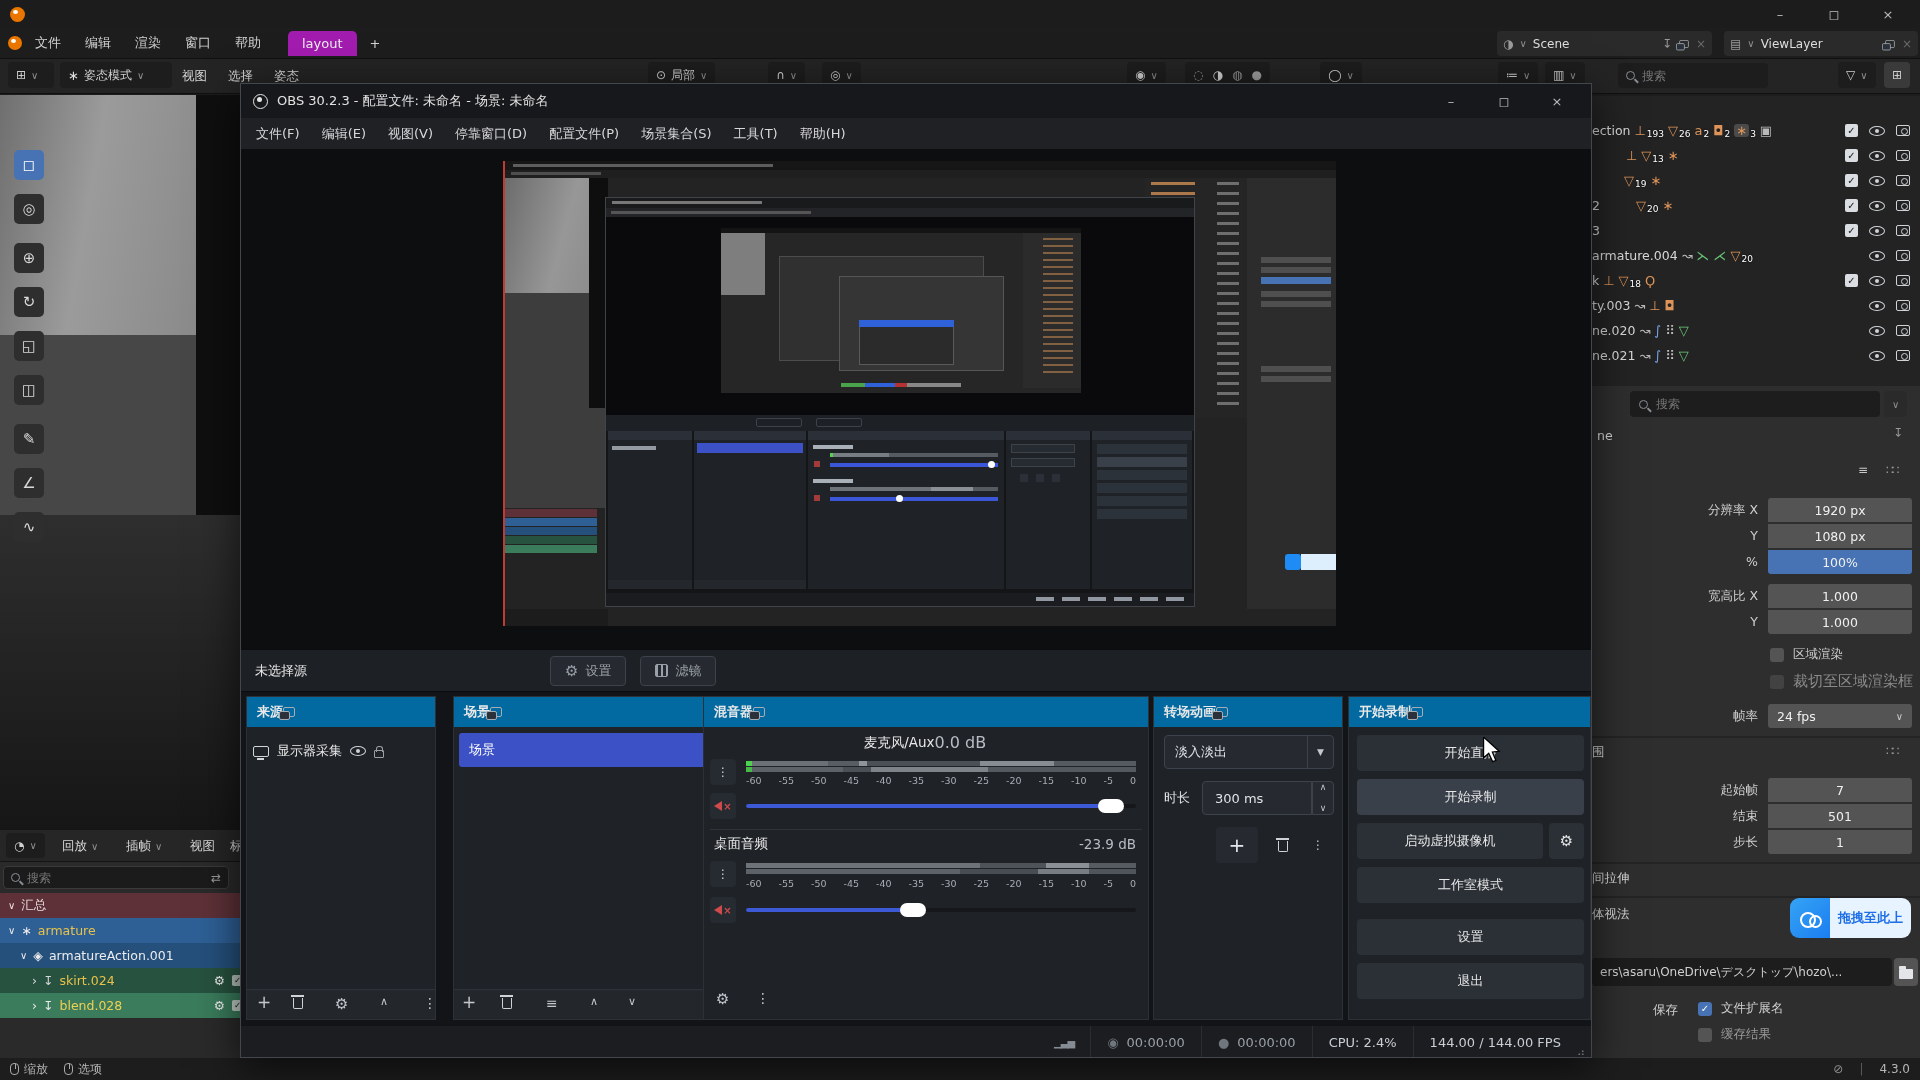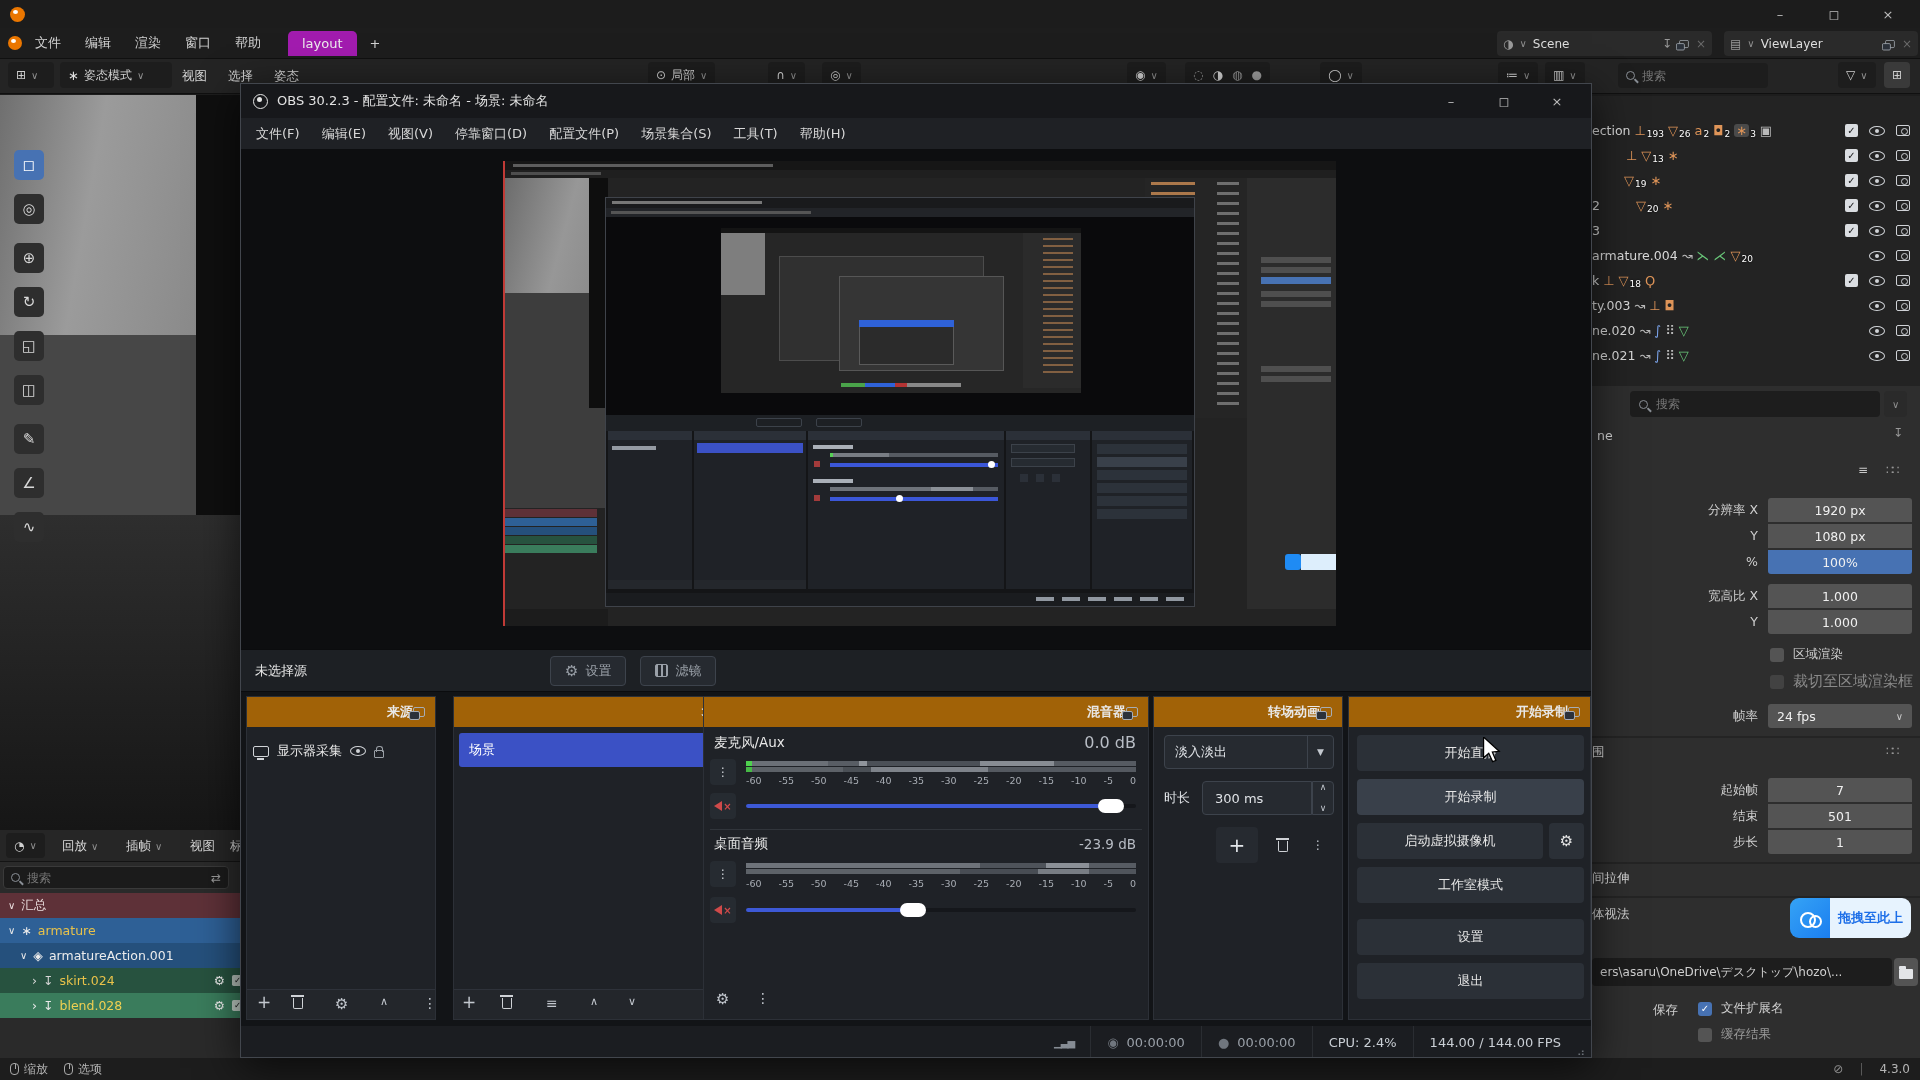--- a/index.html
+++ b/index.html
@@ -73,21 +73,21 @@
 
 .obs-window{left:240px;top:83px;width:1352px;height:975px;background:#121417;border:1px solid #42464d;box-shadow:0 10px 40px rgba(0,0,0,.65);overflow:hidden;z-index:10}
 .obs-titlebar{left:0;top:0;width:100%;height:34px;background:#17181b;display:flex;align-items:center;gap:9px;padding:0 12px;color:#e2e2e2;font-size:13px}
 .obs-menubar{left:0;top:34px;width:100%;height:31px;background:#1f2125;display:flex;align-items:center;padding:0 4px}
 .obs-menu-item{padding:6px 11px;color:#d8d8d8;font-size:13px}
 .obs-preview{left:0;top:65px;width:100%;height:500px;background:#0d0e10}
 .src-toolbar{left:0;top:565px;width:100%;height:43px;background:#1d2024;border-top:1px solid #0b0c0e;border-bottom:1px solid #0b0c0e;display:flex;align-items:center;padding:0 14px;gap:14px}
 .tb-btn{height:30px;border:1px solid #3d434c;border-radius:4px;background:#262a30;color:#9aa0a8;display:flex;align-items:center;gap:7px;padding:0 14px;font-size:13px}
 .docks{left:0;top:610px;width:100%;height:328px;background:#121417}
 .dock{position:absolute;top:2px;height:324px;background:#1f2227;border:1px solid #2c3037}
-.dock-header{position:absolute;left:0;top:0;width:100%;height:30px;background:#a16207;display:flex;align-items:center;justify-content:flex-end;padding:0 10px;color:#e8e8e8;font-size:13px;font-weight:bold}
+.dock-header{position:absolute;left:0;top:0;width:100%;height:30px;background:#0369a1;display:flex;align-items:center;justify-content:flex-start;padding:0 10px;color:#e8e8e8;font-size:13px;font-weight:bold}
 .ftr-ic{position:absolute;top:5px;color:#c3c8cf;font-size:14px}
 .dock-footer{position:absolute;left:0;bottom:0;width:100%;height:30px;background:#23262b;border-top:1px solid #2e323a}
 .ctl-btn{position:absolute;left:8px;width:227px;height:36px;background:#2b3037;border-radius:4px;color:#e6e6e6;display:flex;align-items:center;justify-content:center;font-size:13px}
 .obs-statusbar{left:0;top:942px;width:100%;height:33px;background:#1b1d21;display:flex;justify-content:flex-end;align-items:stretch;color:#c9ced4;font-size:13px}
 .sb-cell{display:flex;align-items:center;gap:8px;padding:0 16px;border-left:1px solid #2a2d32}
 .slider{position:absolute;height:26px}
 .slider .rail{position:absolute;left:0;right:0;top:11px;height:4px;background:#15171b;border-radius:2px}
 .slider .fill{position:absolute;left:0;top:11px;height:4px;background:#3d59d6;border-radius:2px}
 .slider .handle{position:absolute;top:6px;width:26px;height:14px;border-radius:7px;background:#fff}
 .meterbar{position:absolute;left:42px;right:12px;height:5px}
@@ -658,21 +658,21 @@
           <span class="ftr-ic" style="left:136px;font-size:11px">∧</span>
           <span class="ftr-ic" style="left:174px;font-size:11px">∨</span>
         </div>
       </div>
 
       <div class="dock" style="left:462px;width:446px">
         <div class="dock-header">
             <span>混音器</span>
             <span class="popout"></span>
           </div>
-        <div class="flex" style="position:absolute;left:10px;right:12px;top:36px;justify-content:space-between">
+        <div class="flex" style="position:absolute;left:10px;right:12px;top:36px;justify-content:center">
           <span style="color:#e8e8e8;font-size:13.5px">麦克风/Aux</span>
           <span style="color:#b8bdc5;font-size:16px">0.0 dB</span>
         </div>
         <div class="sq-btn" style="left:6px;top:62px">⋮</div>
         <div class="meterbar" style="top:64px;background:linear-gradient(90deg,#4ed14e 0 1.5%,#6b7077 1.5% 21%,#585d64 21% 29%,#90959c 29% 31%,#4b5057 31% 60%,#878c93 60% 79%,#565b62 79% 100%)"></div>
         <div class="meterbar" style="top:70px;background:linear-gradient(90deg,#46b946 0 1.5%,#5d6268 1.5% 25%,#4b5056 25% 32%,#7e838a 32% 62%,#545960 62% 100%)"></div>
         <div class="scale-row" style="top:78px">
           <span>-60</span>
             <span>-55</span>
             <span>-50</span>

